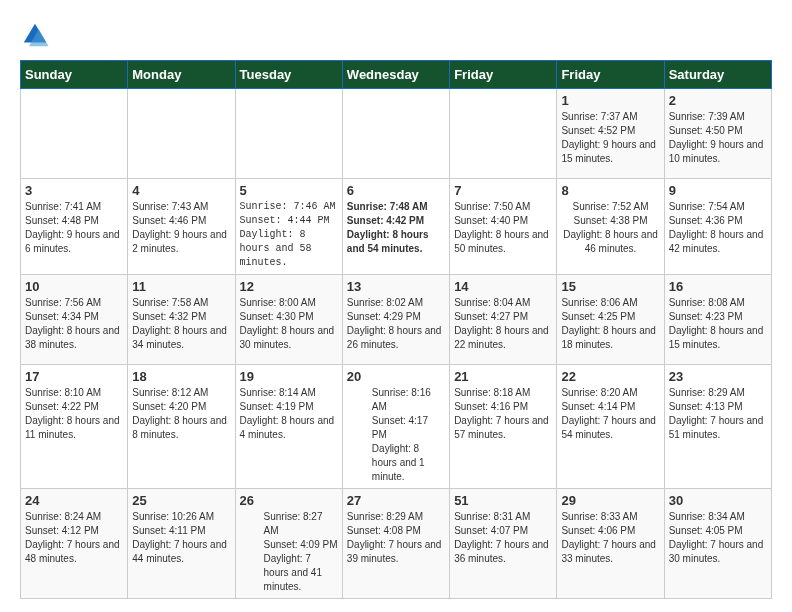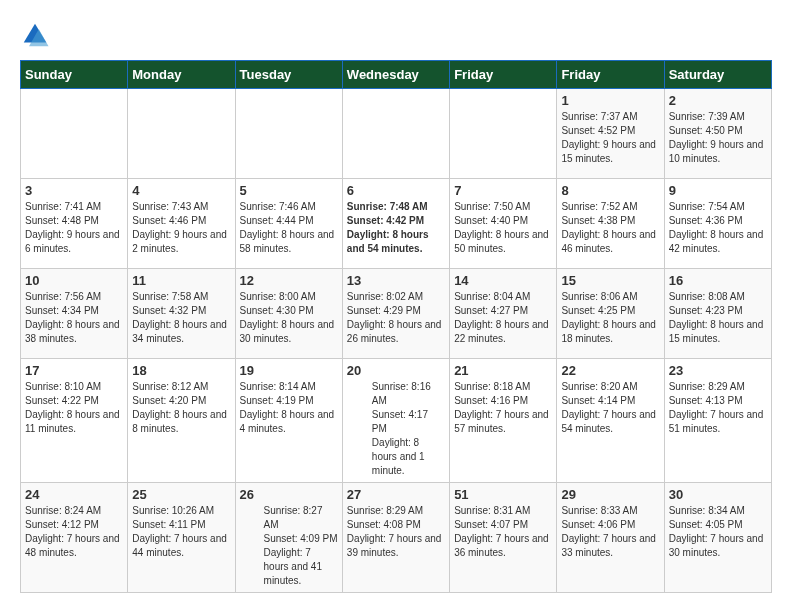--- a/index.html
+++ b/index.html
@@ -143,39 +143,39 @@
 Daylight: 9 hours and 6 minutes.</div>
         </td>
         <td>
           <div class="day-num">4</div>
           <div class="day-info" style="white-space: pre-line;">Sunrise: 7:43 AM
 Sunset: 4:46 PM
 Daylight: 9 hours and 2 minutes.</div>
         </td>
         <td>
           <div class="day-num">5</div>
-          <div class="day-info" style="white-space: pre-line;">Sunrise: 7:46 AM
+          <div class="day-info" style="white-space: pre-line; font-family: Liberation Mono, monospace;">Sunrise: 7:46 AM
 Sunset: 4:44 PM
 Daylight: 8 hours and 58 minutes.</div>
         </td>
         <td>
           <div class="day-num">6</div>
           <div class="day-info" style="white-space: pre-line; font-weight: bold;">Sunrise: 7:48 AM
 Sunset: 4:42 PM
 Daylight: 8 hours and 54 minutes.</div>
         </td>
         <td>
           <div class="day-num">7</div>
           <div class="day-info" style="white-space: pre-line;">Sunrise: 7:50 AM
 Sunset: 4:40 PM
 Daylight: 8 hours and 50 minutes.</div>
         </td>
         <td>
           <div class="day-num">8</div>
-          <div class="day-info" style="white-space: pre-line;">Sunrise: 7:52 AM
+          <div class="day-info" style="white-space: pre-line; text-align: center;">Sunrise: 7:52 AM
 Sunset: 4:38 PM
 Daylight: 8 hours and 46 minutes.</div>
         </td>
         <td>
           <div class="day-num">9</div>
           <div class="day-info" style="white-space: pre-line;">Sunrise: 7:54 AM
 Sunset: 4:36 PM
 Daylight: 8 hours and 42 minutes.</div>
         </td>
       </tr>

